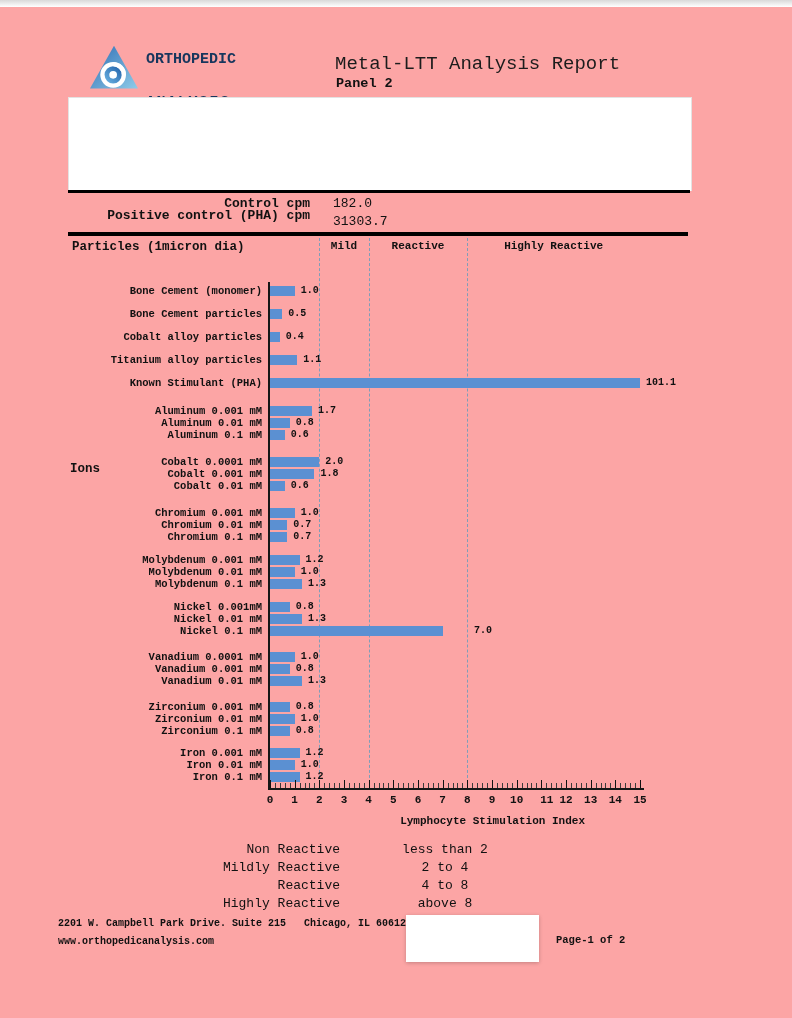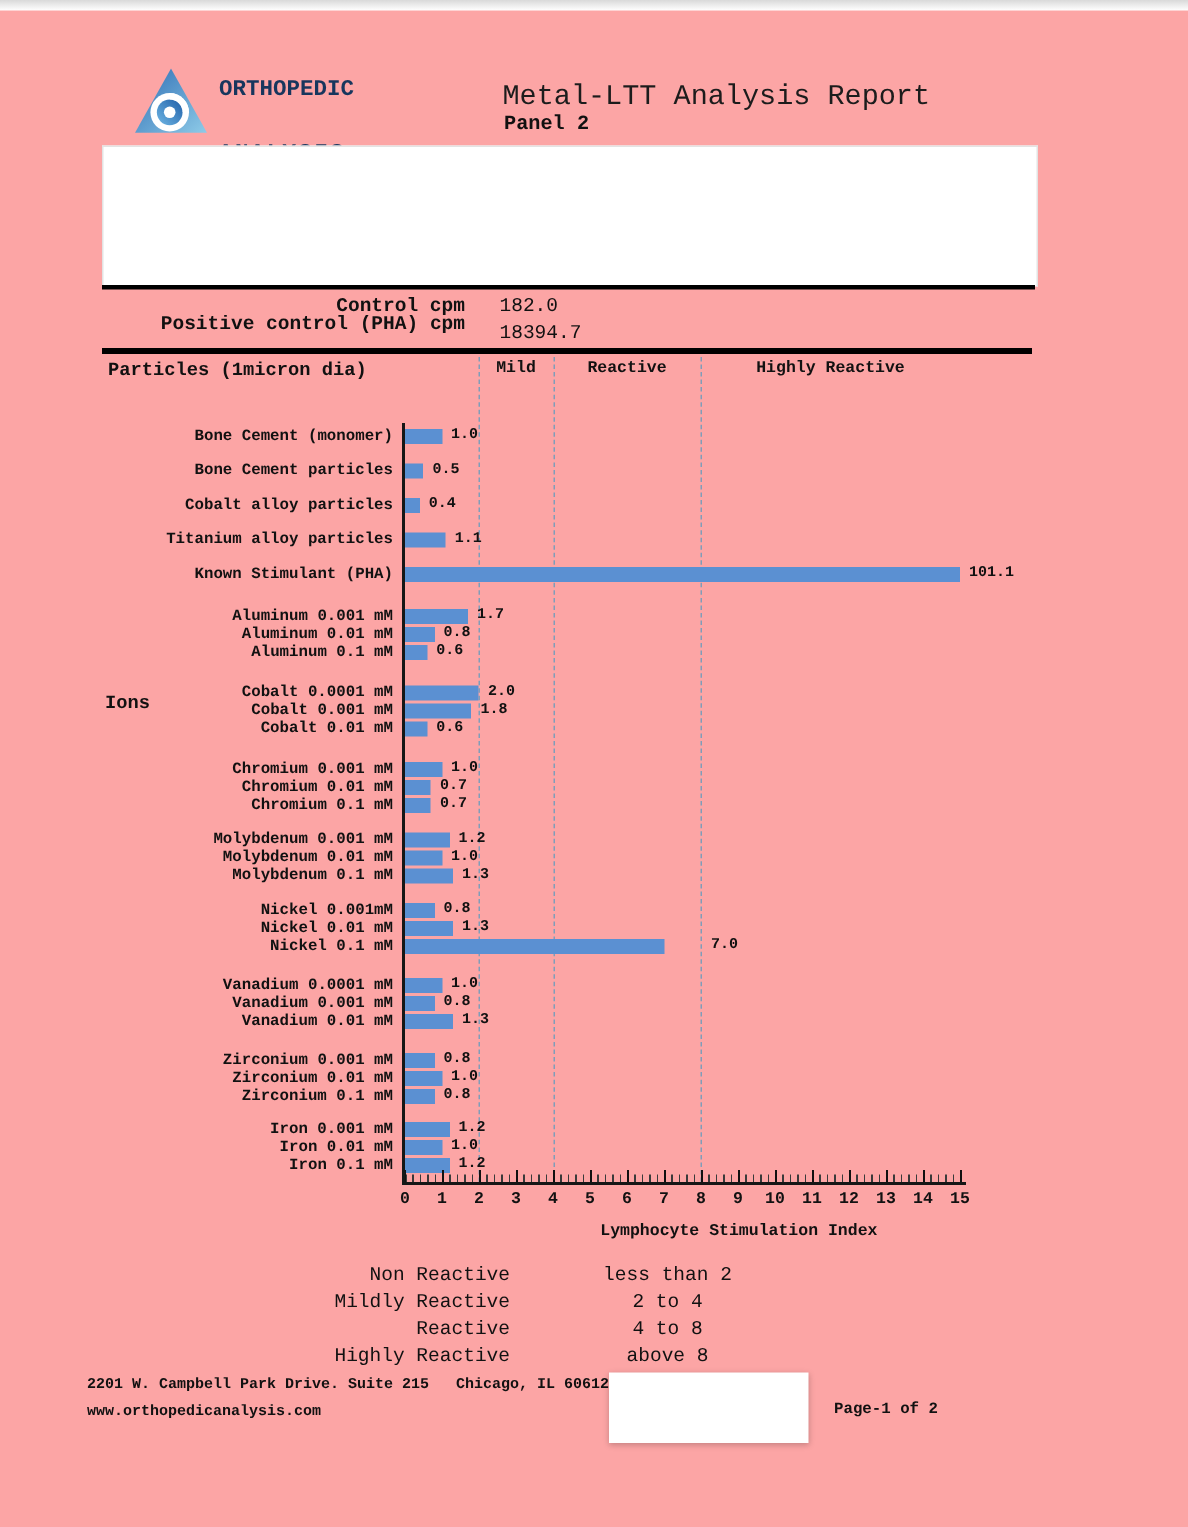--- a/index.html
+++ b/index.html
@@ -86,21 +86,21 @@
   </div>
   <div class="report-title">Metal-LTT Analysis Report</div>
   <div class="report-subtitle">Panel 2</div>
 
   <div class="info-box"></div>
   <div class="rule-a"></div>
 
   <div class="ctl-label" style="top:196px;">Control cpm</div>
   <div class="ctl-value" style="top:196px;">182.0</div>
   <div class="ctl-label" style="top:208px;">Positive control (PHA) cpm</div>
-  <div class="ctl-value" style="top:214px;">18394.7</div>
+  <div class="ctl-value" style="top:214px;">31303.7</div>
   <div class="rule-b"></div>
 
   <div class="section-title">Particles (1micron dia)</div>
   <div class="ions-label">Ions</div>
 
   <div id="chart">
       <div class="dash-line" style="left: 319.333px; top: 238px; height: 550px; border-left-color: rgb(127, 157, 185);"></div>
       <div class="dash-line" style="left: 368.667px; top: 238px; height: 550px; border-left-color: rgb(127, 157, 185);"></div>
       <div class="dash-line" style="left: 467.333px; top: 238px; height: 550px; border-left-color: rgb(127, 157, 185);"></div>
       <div class="zone-label" style="left: 284px;">Mild</div>
@@ -201,21 +201,21 @@
       <div class="tick-label" style="left: 282.667px; top: 794px;">1</div>
       <div class="tick-label" style="left: 307.333px; top: 794px;">2</div>
       <div class="tick-label" style="left: 332px; top: 794px;">3</div>
       <div class="tick-label" style="left: 356.667px; top: 794px;">4</div>
       <div class="tick-label" style="left: 381.333px; top: 794px;">5</div>
       <div class="tick-label" style="left: 406px; top: 794px;">6</div>
       <div class="tick-label" style="left: 430.667px; top: 794px;">7</div>
       <div class="tick-label" style="left: 455.333px; top: 794px;">8</div>
       <div class="tick-label" style="left: 480px; top: 794px;">9</div>
       <div class="tick-label" style="left: 504.667px; top: 794px;">10</div>
-      <div class="tick-label" style="left: 529.333px; top: 794px;">11</div>
+      <div class="tick-label" style="left: 529.333px; top: 794px; text-align: right;">11</div>
       <div class="tick-label" style="left: 554px; top: 794px;">12</div>
       <div class="tick-label" style="left: 578.667px; top: 794px;">13</div>
       <div class="tick-label" style="left: 603.333px; top: 794px;">14</div>
       <div class="tick-label" style="left: 628px; top: 794px;">15</div>
     </div>
 
   <div class="xlabel">Lymphocyte Stimulation Index</div>
 
   <div class="legend-label" style="top:842px;">Non Reactive</div>
   <div class="legend-range" style="top:842px;">less than 2</div>

